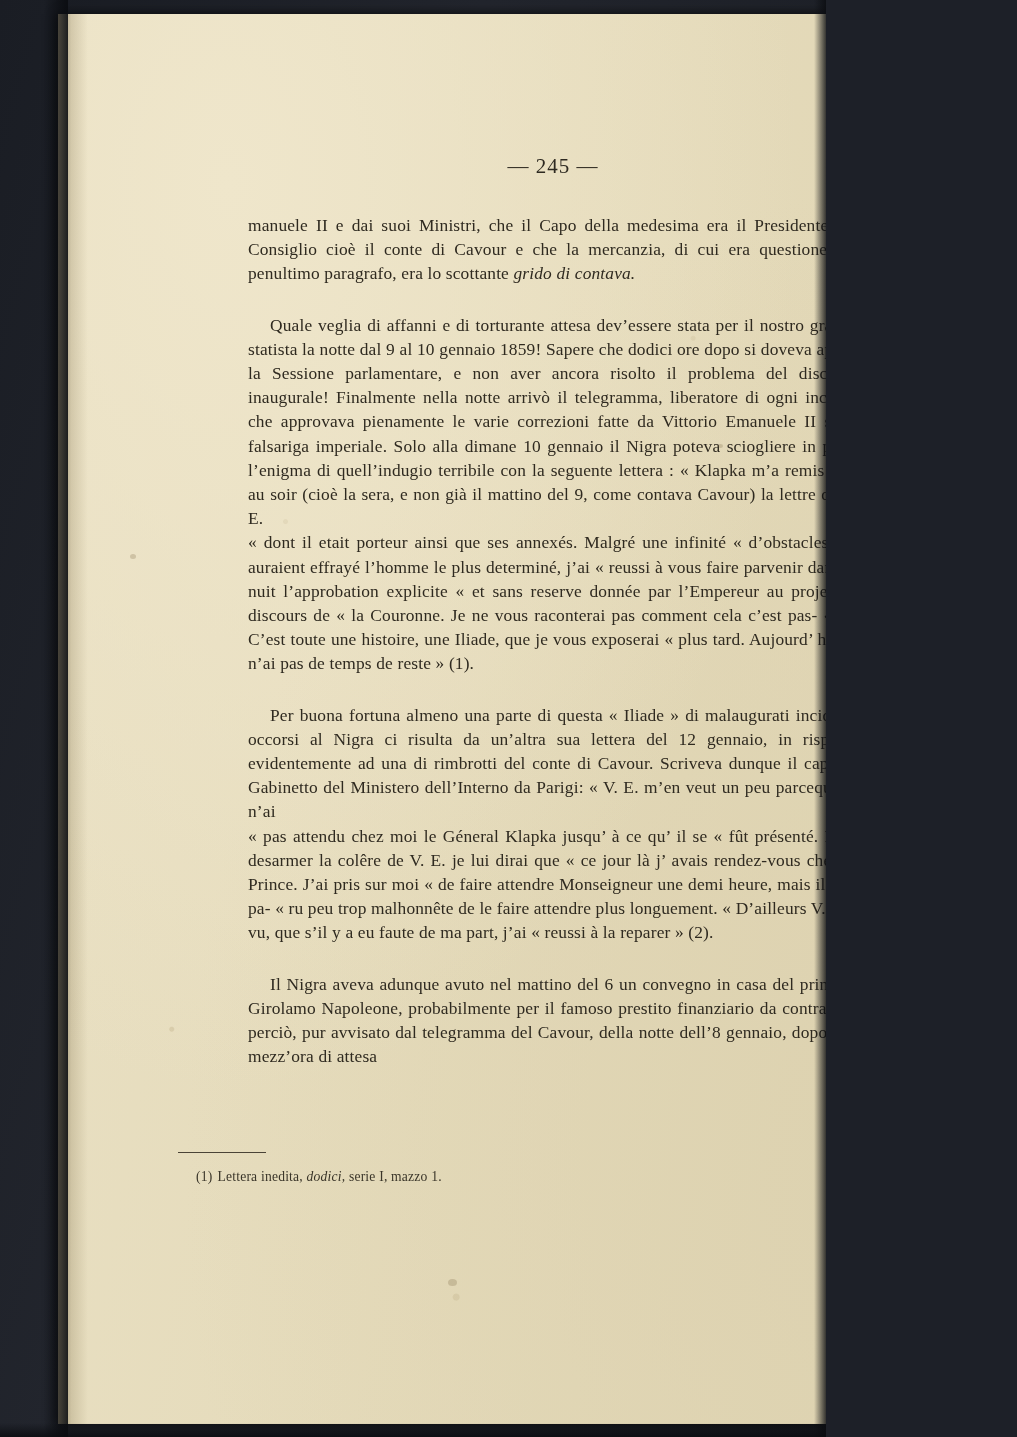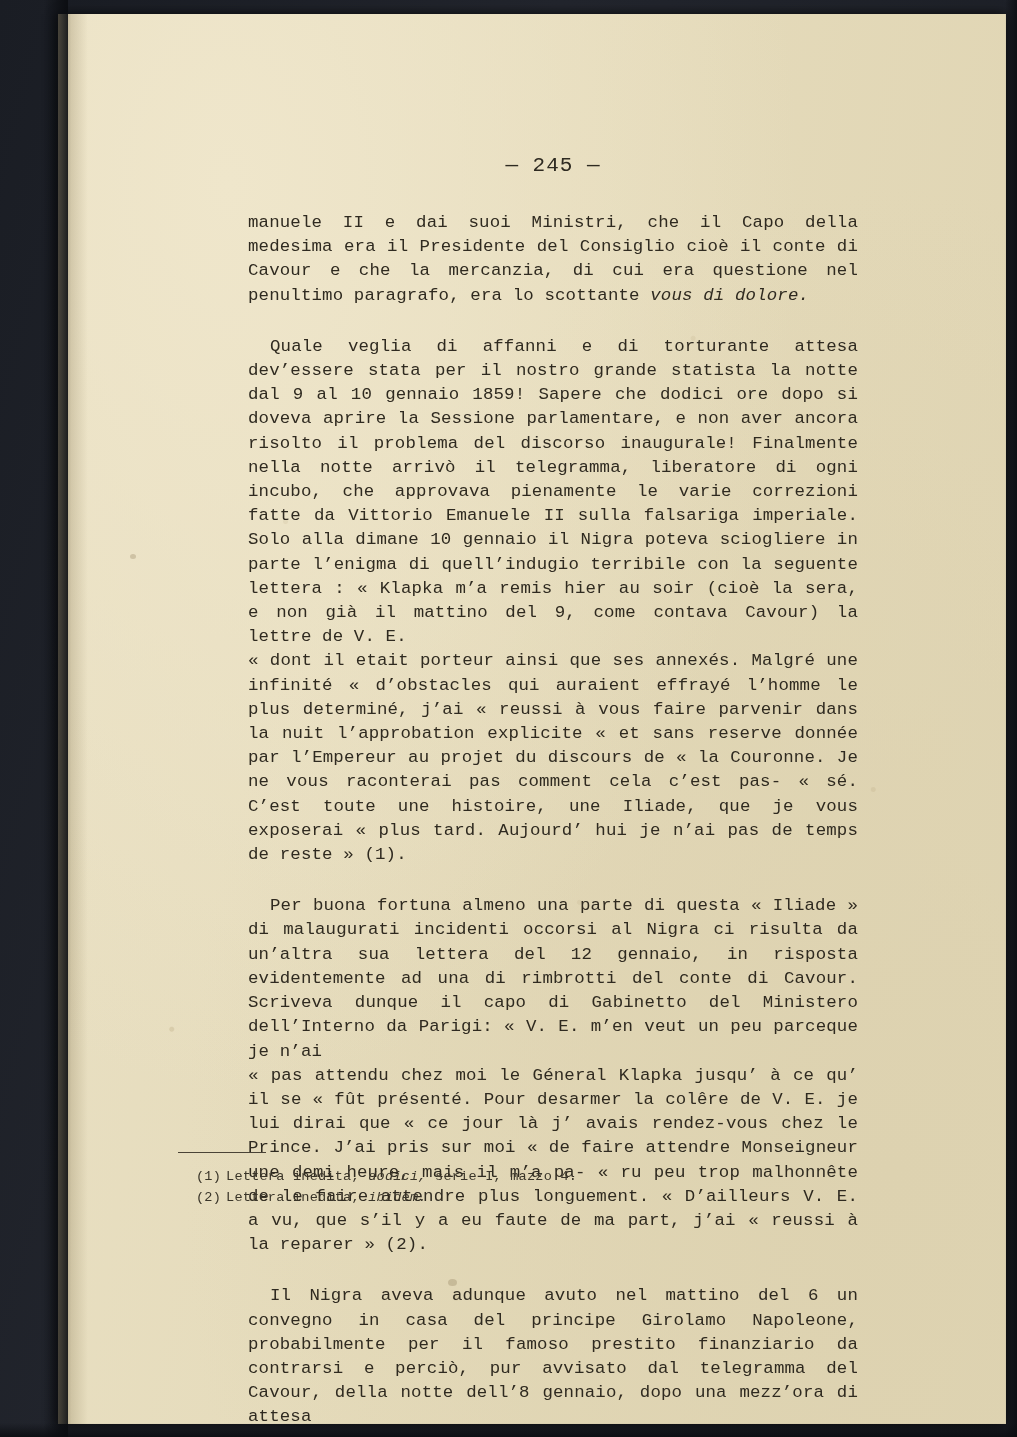--- a/index.html
+++ b/index.html
@@ -2,25 +2,25 @@
 <html><head>
 <meta charset="utf-8">
 <style>
   html, body {
     margin: 0;
     padding: 0;
     background: #1d2028;
   }
   .scan {
     position: relative;
-    width: 1017px;
+    width: 826px;
     height: 1437px;
     overflow: hidden;
     background: #22252d;
-    font-family: Liberation Mono, monospace;
+    font-family: Liberation Serif, serif;
   }
   
   .backdrop {
     position: absolute;
     inset: 0;
     background: linear-gradient(105deg, #1a1d24 0%, #23262e 40%, #1b1e25 100%);
   }
   
   .page {
     position: absolute;
@@ -141,41 +141,38 @@
 
 <div class="scan">
   <div class="backdrop"></div>
 
   <div class="page">
     <div class="speckle"></div>
 
     <div class="textblock">
       <div class="folio">— 245 —</div>
 
-      <p><span>manuele II e dai suoi Ministri, che il Capo della medesima era il Presidente del Consiglio cioè il conte di Cavour e che la mercanzia, di cui era questione nel penultimo paragrafo, era lo scottante </span><span class="italic">vous di dolore.</span></p>
+      <p><span>manuele II e dai suoi Ministri, che il Capo della medesima era il Presidente del Consiglio cioè il conte di Cavour e che la mercanzia, di cui era questione nel penultimo paragrafo, era lo scottante </span><span class="italic">grido di contava.</span></p>
 
       <p class="indent">Quale veglia di affanni e di torturante attesa dev’essere stata per il nostro grande statista la notte dal 9 al 10 gennaio 1859! Sapere che dodici ore dopo si doveva aprire la Sessione parlamentare, e non aver ancora risolto il problema del discorso inaugurale! Finalmente nella notte arrivò il telegramma, liberatore di ogni incubo, che approvava pienamente le varie correzioni fatte da Vittorio Emanuele II sulla falsariga imperiale. Solo alla dimane 10 gennaio il Nigra poteva sciogliere in parte l’enigma di quell’indugio terribile con la seguente lettera : « Klapka m’a remis hier au soir (cioè la sera, e non già il mattino del 9, come contava Cavour) la lettre de V. E.</p>
 
       <p class="quoted">« dont il etait porteur ainsi que ses annexés. Malgré une infinité « d’obstacles qui auraient effrayé l’homme le plus determiné, j’ai « reussi à vous faire parvenir dans la nuit l’approbation explicite « et sans reserve donnée par l’Empereur au projet du discours de « la Couronne. Je ne vous raconterai pas comment cela c’est pas- « sé. C’est toute une histoire, une Iliade, que je vous exposerai « plus tard. Aujourd’ hui je n’ai pas de temps de reste » (1).</p>
 
       <p class="indent">Per buona fortuna almeno una parte di questa « Iliade » di malaugurati incidenti occorsi al Nigra ci risulta da un’altra sua lettera del 12 gennaio, in risposta evidentemente ad una di rimbrotti del conte di Cavour. Scriveva dunque il capo di Gabinetto del Ministero dell’Interno da Parigi: « V. E. m’en veut un peu parceque je n’ai</p>
 
       <p class="quoted">« pas attendu chez moi le Géneral Klapka jusqu’ à ce qu’ il se « fût présenté. Pour desarmer la colêre de V. E. je lui dirai que « ce jour là j’ avais rendez-vous chez le Prince. J’ai pris sur moi « de faire attendre Monseigneur une demi heure, mais il m’a pa- « ru peu trop malhonnête de le faire attendre plus longuement. « D’ailleurs V. E. a vu, que s’il y a eu faute de ma part, j’ai « reussi à la reparer » (2).</p>
 
       <p class="indent">Il Nigra aveva adunque avuto nel mattino del 6 un convegno in casa del principe Girolamo Napoleone, probabilmente per il famoso prestito finanziario da contrarsi e perciò, pur avvisato dal telegramma del Cavour, della notte dell’8 gennaio, dopo una mezz’ora di attesa</p>
     </div>
 
     <div class="rule" style="left:120px; top:1138px;"></div>
 
     <div class="footnotes" style="left:138px; top:1152px;">
       <div>
-        <span class="num">(1)</span><span>Lettera inedita, </span><span class="it">dodici,</span><span> serie I, mazzo 4.</span>
-      </div>
-      <div>
-        <span class="num">(2)</span><span>Lettera inedita, </span><span class="it">ibidem.</span><span></span>
+        <span class="num">(1)</span><span>Lettera inedita, </span><span class="it">dodici,</span><span> serie I, mazzo 1.</span>
       </div>
     </div>
 
     <div class="mark" style="left:390px; top:1265px; width:9px; height:7px;"></div>
     <div class="mark" style="left:72px; top:540px; width:6px; height:5px;"></div>
     <div class="mark" style="left:660px; top:430px; width:5px; height:4px;"></div>
   </div>
 
   <div class="gutter"></div>
   <div class="gutter2"></div>

